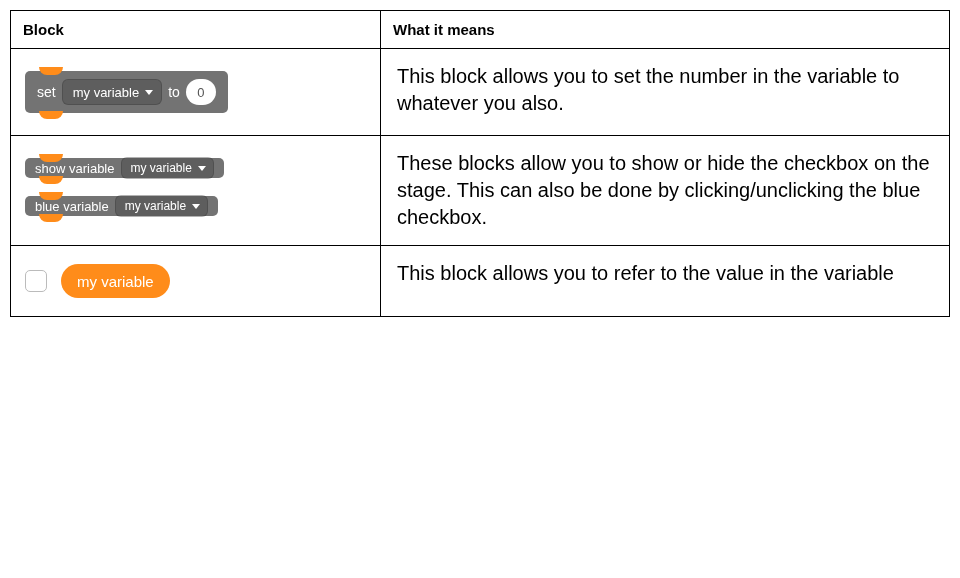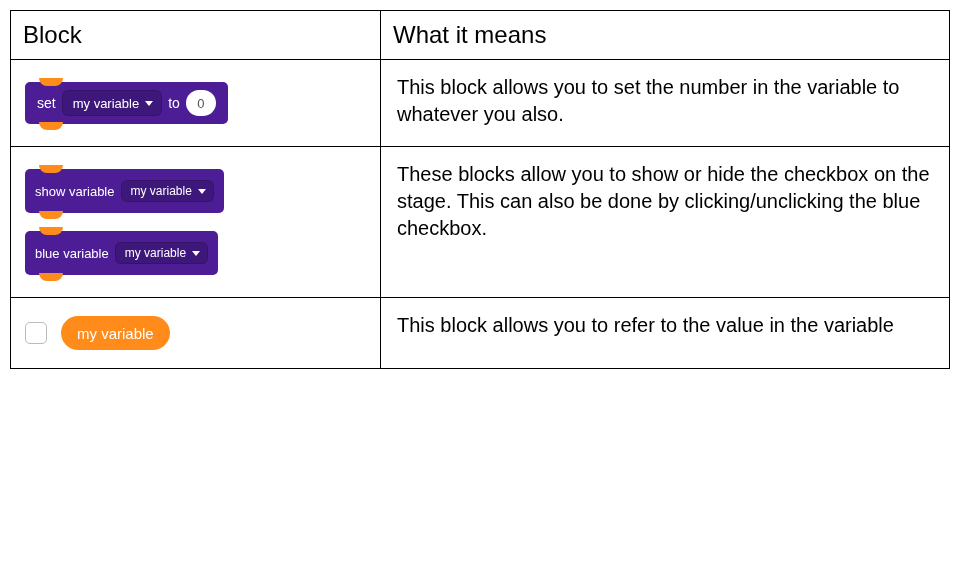--- a/index.html
+++ b/index.html
@@ -14,53 +14,53 @@
       width: 940px;
       margin: 0 auto;
     }
     th, td {
       border: 1.5px solid #000;
       padding: 10px 12px;
       vertical-align: top;
       text-align: left;
     }
     th {
-      font-weight: 400;
-      font-size: 24px;
+      font-weight: 700;
+      font-size: 15px;
     }
     td.block-cell {
       width: 370px;
       padding: 18px 14px;
     }
     td.desc-cell {
       font-size: 20px;
       line-height: 1.35;
       padding: 14px 16px;
     }
 
     
     .scratch-block {
       position: relative;
       display: inline-flex;
       align-items: center;
-      background: #4c1d95;
+      background: #737373;
       color: #fff;
       font-family: "Helvetica Neue", Arial, sans-serif;
       font-size: 14px;
       font-weight: 500;
       height: 42px;
       border-radius: 5px 5px 5px 5px;
       padding: 0 12px 0 12px;
       gap: 6px;
       margin: 4px 0;
       justify-content: space-between;
     }
     .scratch-block.small {
       font-size: 13px;
-      height: 44px;
+      height: 20px;
       padding: 0 10px;
     }
     
     .scratch-block::before {
       content: "";
       position: absolute;
       top: -4px;
       left: 14px;
       width: 24px;
       height: 8px;

